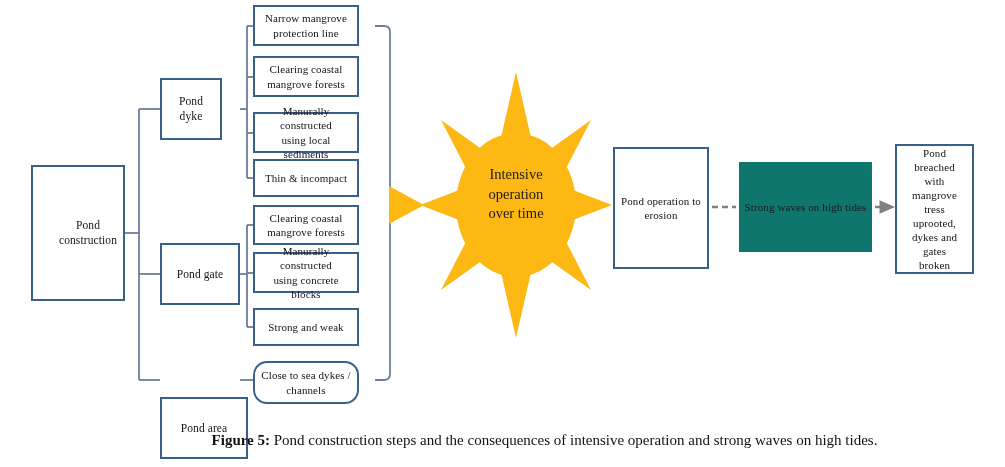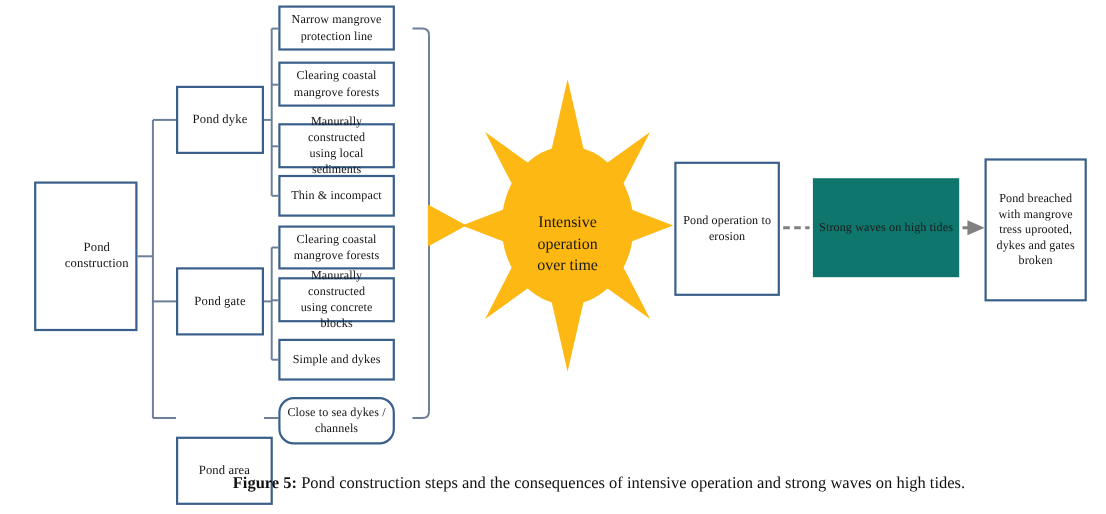--- a/index.html
+++ b/index.html
@@ -53,21 +53,21 @@
   
   #node-root {
     left: 31px; top: 165px;
     width: 94px; height: 136px;
     font-size: 11.5px;
     padding-left: 20px;
   }
   
   #node-dyke {
     left: 160px; top: 78px;
-    width: 80px; height: 62px;
+    width: 62px; height: 62px;
     font-size: 11.5px;
   }
   #node-gate {
     left: 160px; top: 243px;
     width: 80px; height: 62px;
     font-size: 11.5px;
   }
   #node-area {
     left: 160px; top: 349px;
     width: 88px; height: 62px;
@@ -94,40 +94,39 @@
     width: 96px; height: 122px;
     font-size: 11px;
   }
   #node-waves {
     left: 739px; top: 162px;
     width: 133px; height: 90px;
     font-size: 11px;
   }
   #node-breached {
     left: 895px; top: 144px;
-    width: 93px; height: 130px;
+    width: 79px; height: 130px;
     font-size: 11px;
   }
   
   #sun-group {
     position: absolute;
     left: 416px; top: 70px;
     width: 200px; height: 270px;
   }
   #sun-label {
     position: absolute;
     left: 30px;
     top: 95px;
     width: 140px;
     text-align: center;
     font-size: 14.5px;
     line-height: 1.35;
     color: #1a1a1a;
     white-space: pre-line;
-    margin-top: 28px;
   }
   
   #caption {
     position: absolute;
     left: 0;
     top: 432px;
     width: 1005px;
     text-align: center;
     font-size: 15px;
     color: #111111;
@@ -216,21 +215,21 @@
   </div>
   <div class="node leaf" id="leaf-4">
     <span class="node-label">Clearing  coastal
 mangrove  forests</span>
   </div>
   <div class="node leaf" id="leaf-5">
     <span class="node-label">Manurally  constructed
 using  concrete blocks</span>
   </div>
   <div class="node leaf" id="leaf-6">
-    <span class="node-label">Simple  and dykes</span>
+    <span class="node-label">Strong  and weak</span>
   </div>
   <div class="node leaf" id="leaf-7">
     <span class="node-label">Close to sea dykes /
 channels</span>
   </div>
 
   <div id="sun-group">
     <svg viewBox="0 0 200 270" width="200" height="270">
       <g fill="#FDB813">
 

